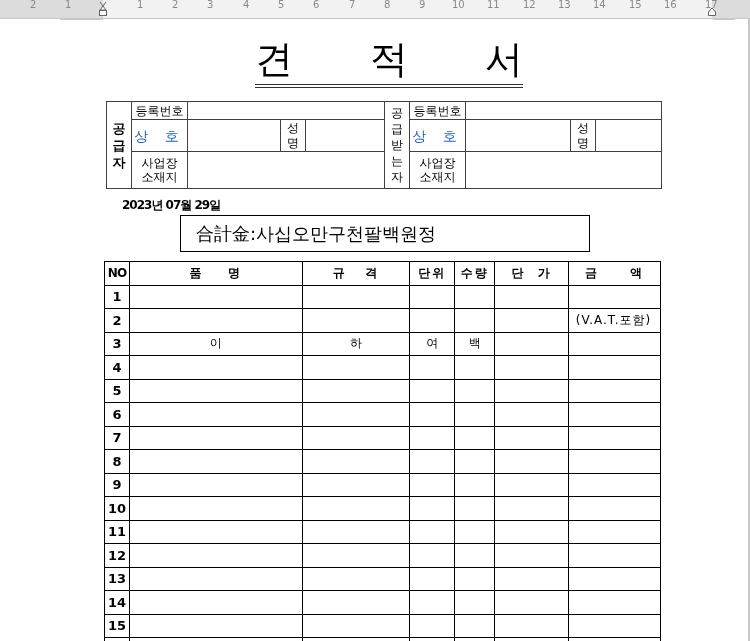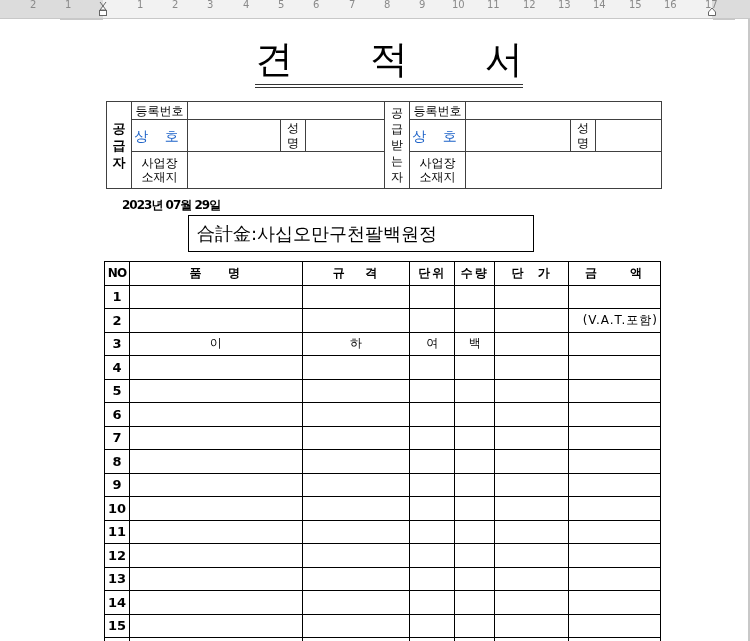--- a/index.html
+++ b/index.html
@@ -20,28 +20,28 @@
   table { border-collapse:collapse; }
   .party { position:absolute; top:101px; height:87px; font-size:12px; }
   .party td { border:1px solid #404040; padding:0; line-height:14px; }
   .party .vert { text-align:center; width:24px; font-weight:bold; font-size:13px; line-height:17px; }
   .party .vert.thin { font-weight:normal; font-size:12px; line-height:16px; }
   .party .lbl { text-align:center; width:55px; }
   .party .lbl.color { color:#1e63c8; font-size:14px; letter-spacing:6px; }
   .party .nm { text-align:center; width:24px; font-size:12px; line-height:15px; }
 
   .date { position:absolute; left:122px; top:197px; font-size:12px; font-weight:bold; letter-spacing:-1px; }
-  .total-box { position:absolute; left:188px; top:215px; width:346px; height:37px; border:1px solid #000; box-sizing:border-box; font-size:18px; line-height:36px; padding-left:8px; }
+  .total-box { position:absolute; left:180px; top:215px; width:410px; height:37px; border:1px solid #000; box-sizing:border-box; font-size:18px; line-height:36px; padding-left:15px; }
 
   
   .items { position:absolute; left:104px; top:261px; width:557px; font-size:12px; }
   .items th, .items td { border:1px solid #000; padding:0; height:22.5px; text-align:center; }
   .items th { font-weight:bold; letter-spacing:2px;margin-left:36px; }
   .items td.no { font-weight:bold; font-size:13px; }
-  .items td.r { text-align:right; padding-right:2px; letter-spacing:1px; }
+  .items td.r { text-align:center; padding-right:2px; letter-spacing:1px; }
 </style>
 </head>
 <body>
 
 <div class="ruler">
   <div class="active"></div>
   <span class="num" style="left:30px">2</span>
   <span class="num" style="left:65px">1</span>
   <span class="num" style="left:137px">1</span>
   <span class="num" style="left:172px">2</span>

